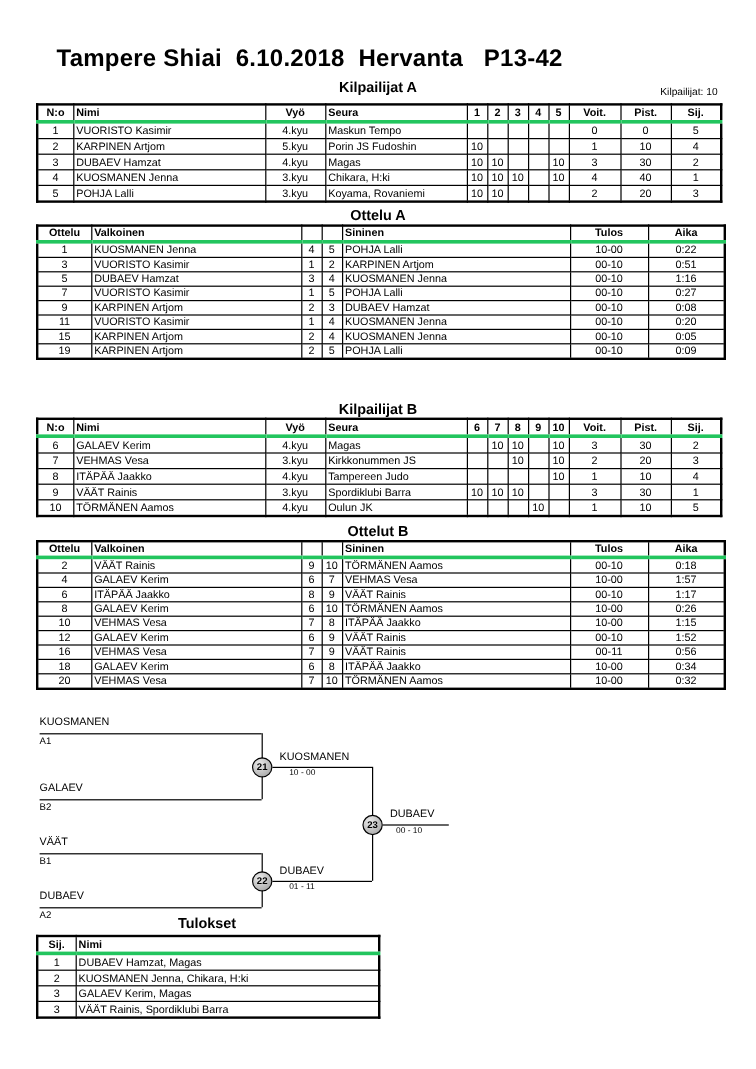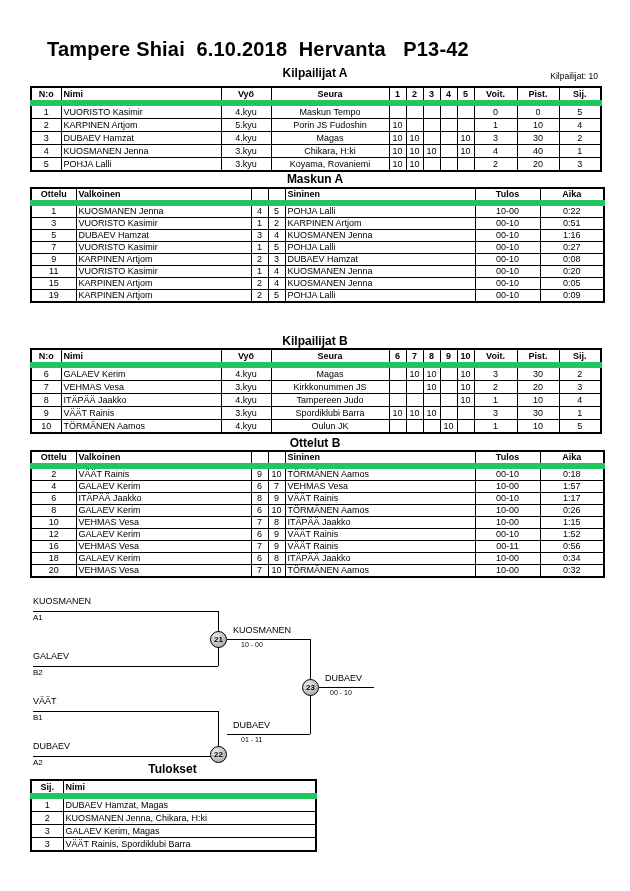--- a/index.html
+++ b/index.html
@@ -16,34 +16,34 @@
   #headKilpA { top:66px; }
   #headOttA  { top:172px; }
   #headKilpB { top:334px; }
   #headOttB  { top:436px; }
   #headTulokset { top:762px; width:285px; }
 
   table { position:absolute; left:30px; border-collapse:collapse;
     table-layout:fixed; background:#fff; border:2px solid #000; }
   th, td { border:1px solid #000; font-size:9px; padding:0 2px;
     overflow:hidden; white-space:nowrap; }
-  th { font-weight:bold; text-align:center; border-bottom:6px solid #22c55e; }
+  th { font-weight:bold; text-align:center; border-bottom:3px solid #22c55e; }
   .kilp th, .kilp td, .tul th, .tul td { height:12px; line-height:12px; }
   .ott th, .ott td { height:11px; line-height:11px; }
 
   #tblKilpA { top:86px;  width:570px; }
   #tblOttA  { top:187px; width:570px; }
   #tblKilpB { top:348px; width:570px; }
   #tblOttB  { top:450px; width:570px; }
   #tblTulokset { top:779px; width:285px; }
 
   .kilp th:nth-child(1),  .kilp td:nth-child(1)  { width:30px;  text-align:center; }
   .kilp th:nth-child(2),  .kilp td:nth-child(2)  { width:160px; text-align:left; }
   .kilp th:nth-child(3),  .kilp td:nth-child(3)  { width:50px;  text-align:center; }
-  .kilp th:nth-child(4),  .kilp td:nth-child(4)  { width:118px; text-align:center; }
+  .kilp th:nth-child(4),  .kilp td:nth-child(4)  { width:118px; text-align:left; }
   .kilp th:nth-child(n+5):nth-child(-n+9),
   .kilp td:nth-child(n+5):nth-child(-n+9)        { width:17px; text-align:center; padding:0; }
   .kilp th:nth-child(10), .kilp td:nth-child(10) { width:43px; text-align:center; }
   .kilp th:nth-child(11), .kilp td:nth-child(11) { width:42px; text-align:center; }
   .kilp th:nth-child(12), .kilp td:nth-child(12) { width:42px; text-align:center; }
 
   .ott th:nth-child(1), .ott td:nth-child(1) { width:45px;  text-align:center; }
   .ott th:nth-child(2), .ott td:nth-child(2) { width:175px; text-align:left; }
   .ott th:nth-child(3), .ott td:nth-child(3),
   .ott th:nth-child(4), .ott td:nth-child(4) { width:17px; text-align:center; padding:0; }
@@ -73,21 +73,21 @@
   #b-wn1{left:233px; top:35px;}
   #b-sc1{left:241px; top:51px;}
   #b-v3 {left:310px; top:49px; height:95px;}
   #b-c23{left:302px; top:89px;}
   #b-wl3{left:319px; top:97px; width:55px;}
   #b-wn3{left:325px; top:83px;}
   #b-sc3{left:330px; top:99px;}
   #b-n3 {left:33px; top:106px;} #b-l3 {left:33px; top:121px; width:185px;} #b-s3 {left:33px; top:123px;}
   #b-n4 {left:33px; top:151px;} #b-l4 {left:33px; top:166px; width:185px;} #b-s4 {left:33px; top:168px;}
   #b-v2 {left:218px; top:121px; height:45px;}
-  #b-c22{left:210px; top:136px;margin-top:20px;}
+  #b-c22{left:210px; top:136px;}
   #b-wl2{left:227px; top:144px; width:83px;}
   #b-wn2{left:233px; top:130px;}
   #b-sc2{left:241px; top:146px;}
 </style>
 </head>
 <body>
 
 <div class="title">Tampere Shiai  6.10.2018  Hervanta   P13-42</div>
 
 <div class="count">Kilpailijat: 10</div>
@@ -177,21 +177,21 @@
         <td></td>
         <td></td>
         <td></td>
         <td>2</td>
         <td>20</td>
         <td>3</td>
       </tr>
     </tbody>
   </table>
 
-<div id="headOttA" class="sec-heading">Maskun A</div>
+<div id="headOttA" class="sec-heading">Ottelu A</div>
 <table id="tblOttA" class="ott">
     <thead>
       <tr>
         <th>Ottelu</th>
         <th>Valkoinen</th>
         <th></th>
         <th></th>
         <th>Sininen</th>
         <th>Tulos</th>
         <th>Aika</th>

